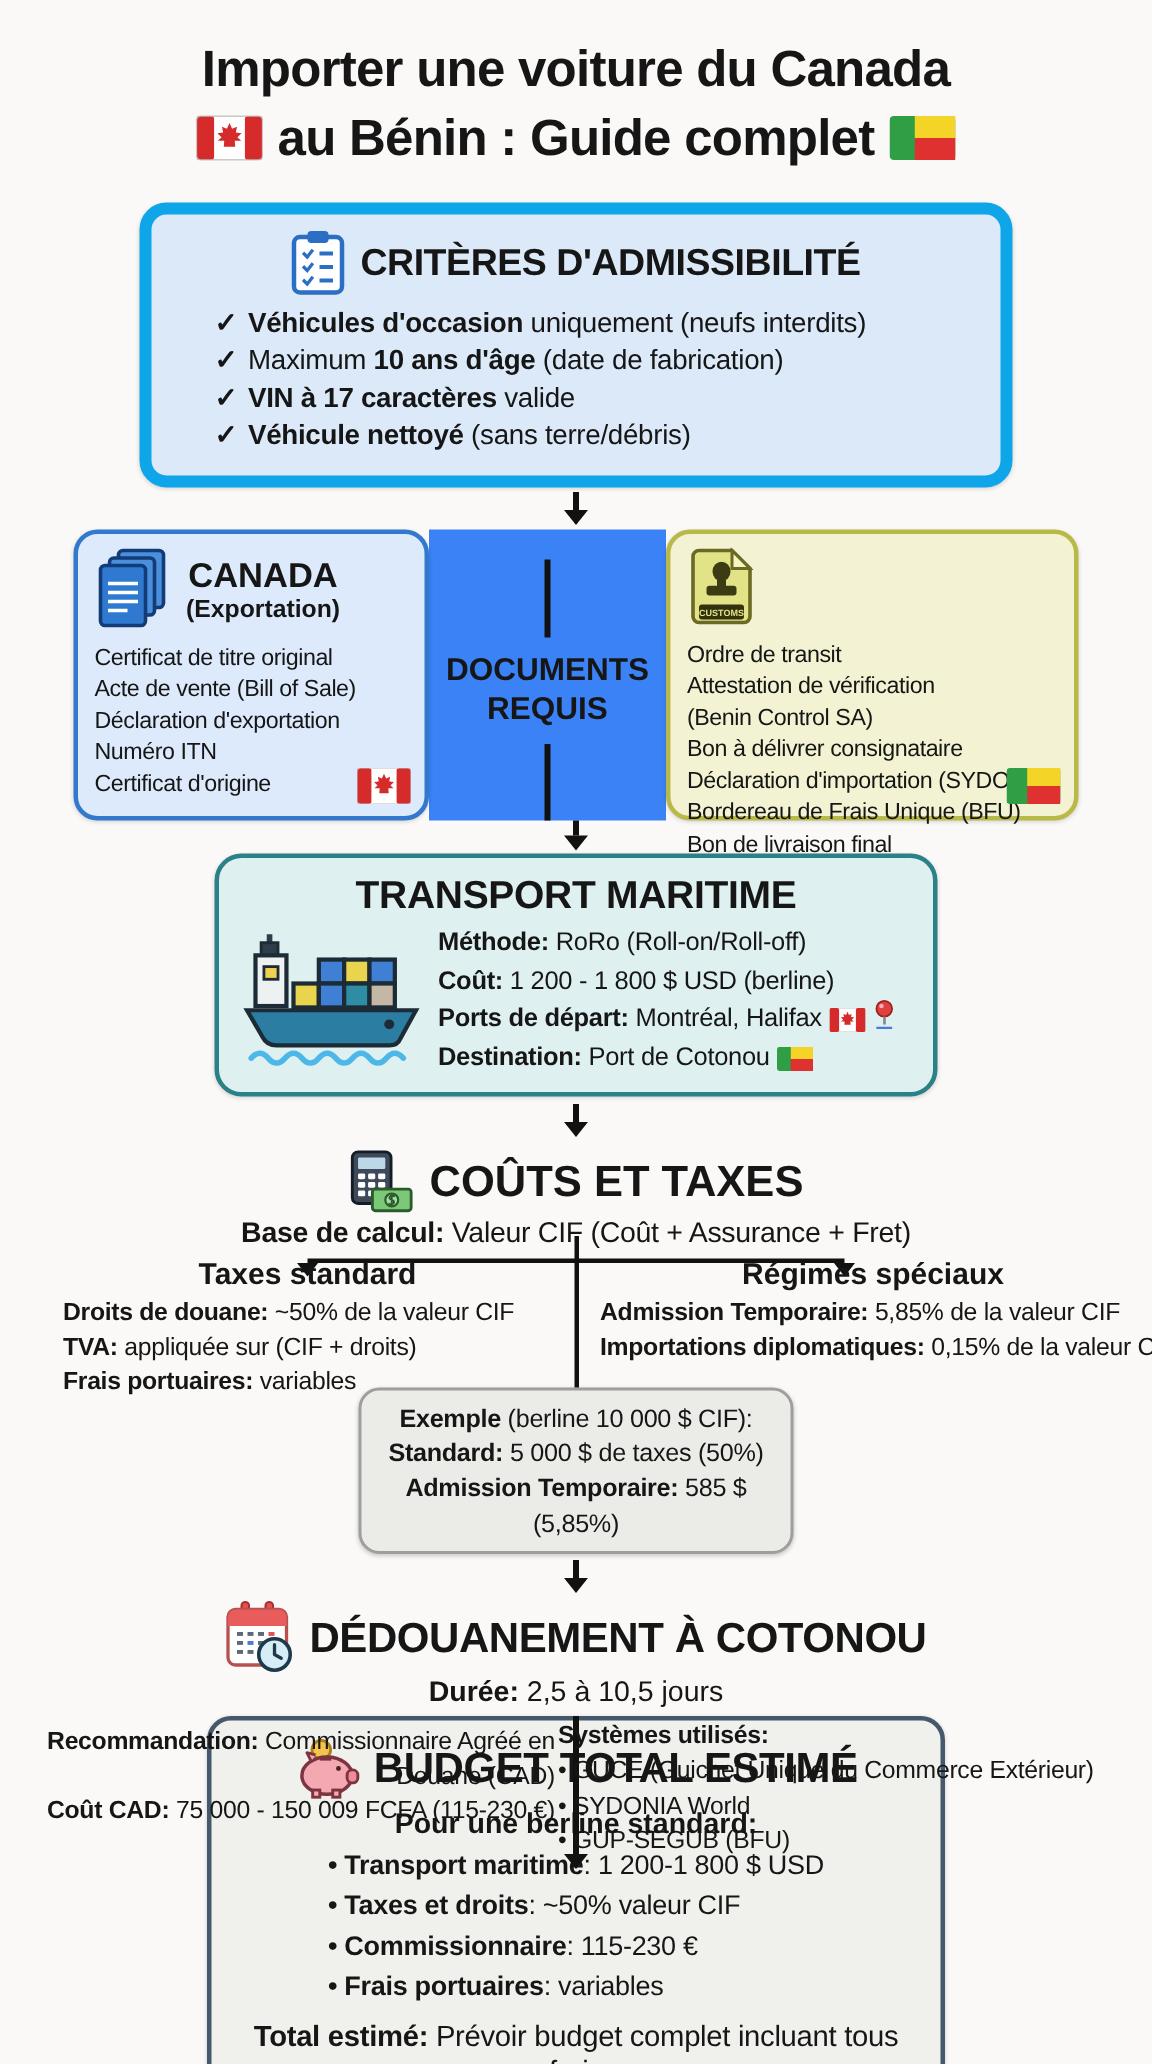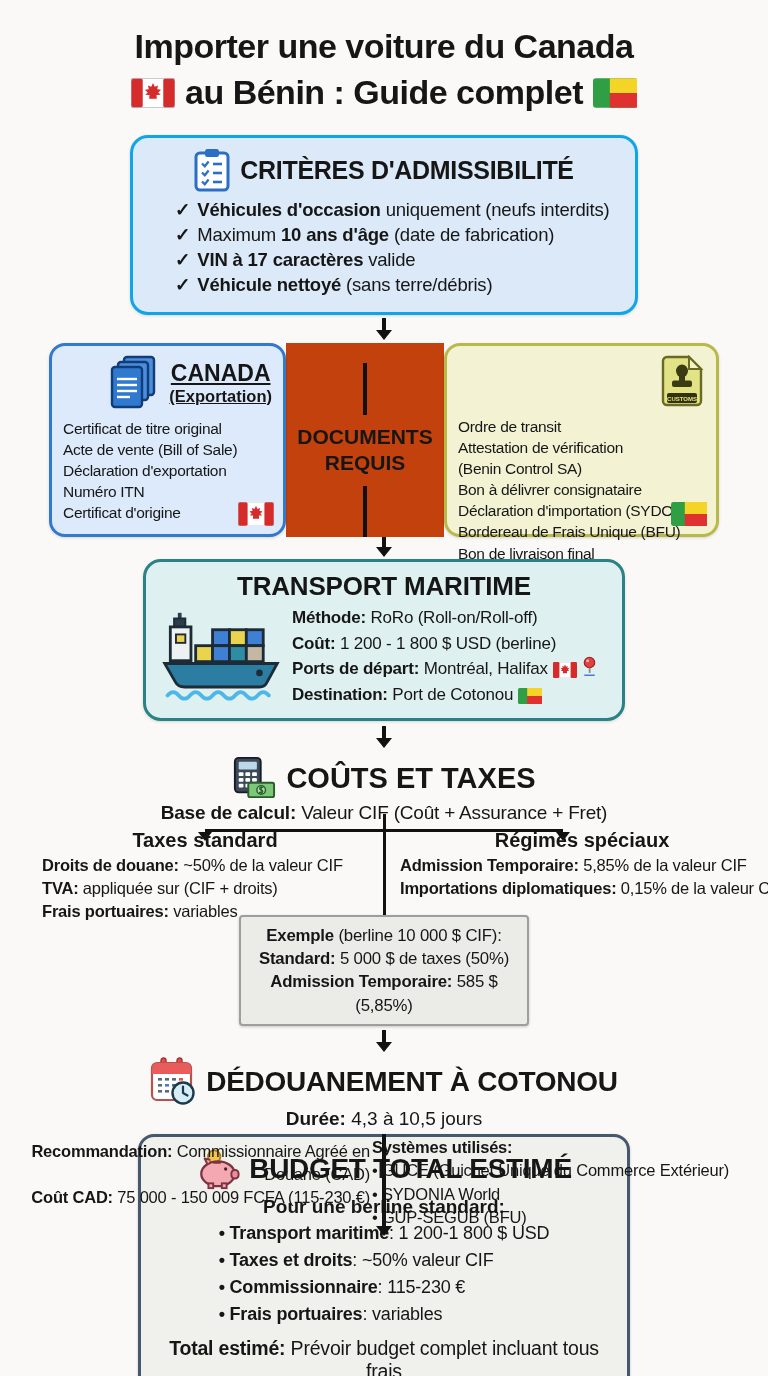--- a/index.html
+++ b/index.html
@@ -18,39 +18,39 @@
   
   .title { text-align:center; padding-top:24px; font-size:34px; font-weight:700; line-height:1.34; letter-spacing:-0.5px; }
   .title .flag { display:inline-block; vertical-align:-4px; margin:0 10px; }
 
   
   .arrow { display:flex; flex-direction:column; align-items:center; }
   .arrow .sh { width:3.5px; height:12px; background:#111; }
   .arrow .hd { width:0; height:0; border-left:8px solid transparent; border-right:8px solid transparent; border-top:10px solid #111; }
 
   
-  .criteria { width:508px; margin-top:20px; background:#dbe9f8; border:3px solid #0ea5e9; border-radius:18px; padding:10px 16px 13px; box-shadow:0 1px 3px rgba(0,0,0,.15); }
+  .criteria { width:582px; margin-top:20px; background:#dbe9f8; border:8px solid #0ea5e9; border-radius:18px; padding:10px 16px 13px; box-shadow:0 1px 3px rgba(0,0,0,.15); }
   .criteria-head { display:flex; align-items:center; justify-content:center; gap:10px; }
   .criteria-head h2 { font-size:25px; font-weight:700; letter-spacing:-0.3px; }
   .criteria-items { margin-top:7px; padding-left:26px; }
   .crit-item { font-size:18.5px; margin:3px 0; letter-spacing:-0.2px; }
   .crit-item .check { font-weight:700; margin-right:7px; }
 
   
   .docs { display:flex; width:670px; margin-top:3px; align-items:stretch; min-height:194px; }
   .doc-box { border-radius:16px; padding:9px 11px; position:relative; box-shadow:0 1px 3px rgba(0,0,0,.15); z-index:1; }
   .doc-box.canada { width:237px; background:#dceafb; border:3px solid #3279cd; }
   .doc-box.benin  { width:275px; background:#f3f3d4; border:3px solid #b9b94a; }
-  .doc-head { display:flex; align-items:center; gap:9px; justify-content:flex-end;text-decoration:underline; }
+  .doc-head { display:flex; align-items:center; gap:9px; justify-content:flex-start; }
   .doc-head .tcol { text-align:center; }
   .doc-title { font-size:23px; font-weight:700; }
   .doc-sub { font-size:16.5px; font-weight:700; }
   .doc-list { margin-top:7px; font-size:15.5px; line-height:1.36; letter-spacing:-0.3px; }
   .corner-flag { position:absolute; right:9px; bottom:8px; }
-  .mid-strip { width:158px; background:#c2410c; display:flex; flex-direction:column; align-items:center; }
+  .mid-strip { width:158px; background:#3b82f6; display:flex; flex-direction:column; align-items:center; }
   .mid-line-top { width:4px; height:52px; background:#111; margin-top:20px; }
   .mid-label { font-size:21px; font-weight:700; text-align:center; line-height:1.25; padding:9px 6px; }
   .mid-line-bot { width:4px; flex:1; background:#111; }
 
   
   .transport { width:482px; margin-top:2px; background:#dff0f1; border:3px solid #2a8187; border-radius:18px; padding:9px 14px 11px; box-shadow:0 1px 3px rgba(0,0,0,.15); }
   .transport h2 { text-align:center; font-size:26px; font-weight:700; letter-spacing:-0.2px; }
   .transport-body { display:flex; align-items:center; gap:10px; margin-top:3px; }
   .t-rows { font-size:17px; line-height:1.5; letter-spacing:-0.2px; }
 
@@ -62,21 +62,21 @@
   .branch .bar { position:absolute; top:0; left:0; right:0; height:3px; background:#111; }
   .branch .bh { position:absolute; top:3px; width:0; height:0; border-left:7px solid transparent; border-right:7px solid transparent; border-top:9px solid #111; }
   .branch .bh.l { left:-7px; } .branch .bh.r { right:-7px; }
   .cols { position:relative; display:flex; width:768px; min-height:86px; }
   .center-line { position:absolute; left:50%; margin-left:-1.5px; top:-15px; bottom:0; width:3px; background:#111; }
   .col { width:50%; }
   .col-l { padding:0 16px 0 42px; }
   .col-r { padding:0 4px 0 16px; }
   .col h3 { font-size:20px; font-weight:700; text-align:center; margin-bottom:2px; }
   .col .it { font-size:16.5px; line-height:1.4; white-space:nowrap; letter-spacing:-0.2px; }
-  .example { width:290px; background:#ebebe8; border:2px solid #9e9e9e; border-radius:4px; padding:7px 10px; text-align:center; font-size:16.8px; line-height:1.38; box-shadow:0 1px 3px rgba(0,0,0,.2); letter-spacing:-0.2px; }
+  .example { width:290px; background:#ebebe8; border:2px solid #9e9e9e; border-radius:14px; padding:7px 10px; text-align:center; font-size:16.8px; line-height:1.38; box-shadow:0 1px 3px rgba(0,0,0,.2); letter-spacing:-0.2px; }
 
   
   .customs-head { display:flex; justify-content:center; align-items:center; gap:10px; margin-top:5px; }
   .customs-head h2 { font-size:28px; font-weight:700; letter-spacing:-0.3px; }
   .duration { text-align:center; font-size:19px; margin-top:1px; }
   .duration-rule { width:176px; height:3px; background:#111; margin-top:4px; }
   .customs-cols { position:relative; width:768px; height:106px; }
   .cc-left { position:absolute; left:28px; right:398px; top:6px; text-align:right; font-size:16.5px; line-height:1.4; letter-spacing:-0.2px; }
   .cc-left .nw { white-space:nowrap; }
   .cc-right { position:absolute; left:372px; right:2px; top:2px; font-size:16.5px; line-height:1.42; letter-spacing:-0.2px; }
@@ -345,21 +345,21 @@
           <rect x="22" y="27" width="4" height="2.6"></rect>
           <rect x="8" y="33" width="4" height="2.6"></rect>
           <rect x="15" y="33" width="4" height="2.6"></rect>
         </g>
         <circle cx="33" cy="36" r="10.5" fill="#d6ecf6" stroke="#1c3a4c" stroke-width="2.4"></circle>
         <path d="M33 36V29.5M33 36l4.5 2.5" stroke="#1c3a4c" stroke-width="2.2" stroke-linecap="round"></path>
       </svg>
     </span>
   <h2>DÉDOUANEMENT À COTONOU</h2>
 </div>
-<div class="duration"><b>Durée:</b><span> 4,3 à 10,5 jours</span></div>
+<div class="duration"><b>Durée:</b><span> 2,5 à 10,5 jours</span></div>
 <div class="duration-rule"></div>
 
 <div class="customs-cols">
   <div class="cc-line"></div>
   <div class="cc-head"></div>
   <div class="cc-left">
     <div><b>Recommandation:</b><span> Commissionnaire Agréé en Douane (CAD)</span></div>
     <div class="nw"><b>Coût CAD:</b><span> 75 000 - 150 009 FCFA (115-230 €)</span></div>
   </div>
   <div class="cc-right">

